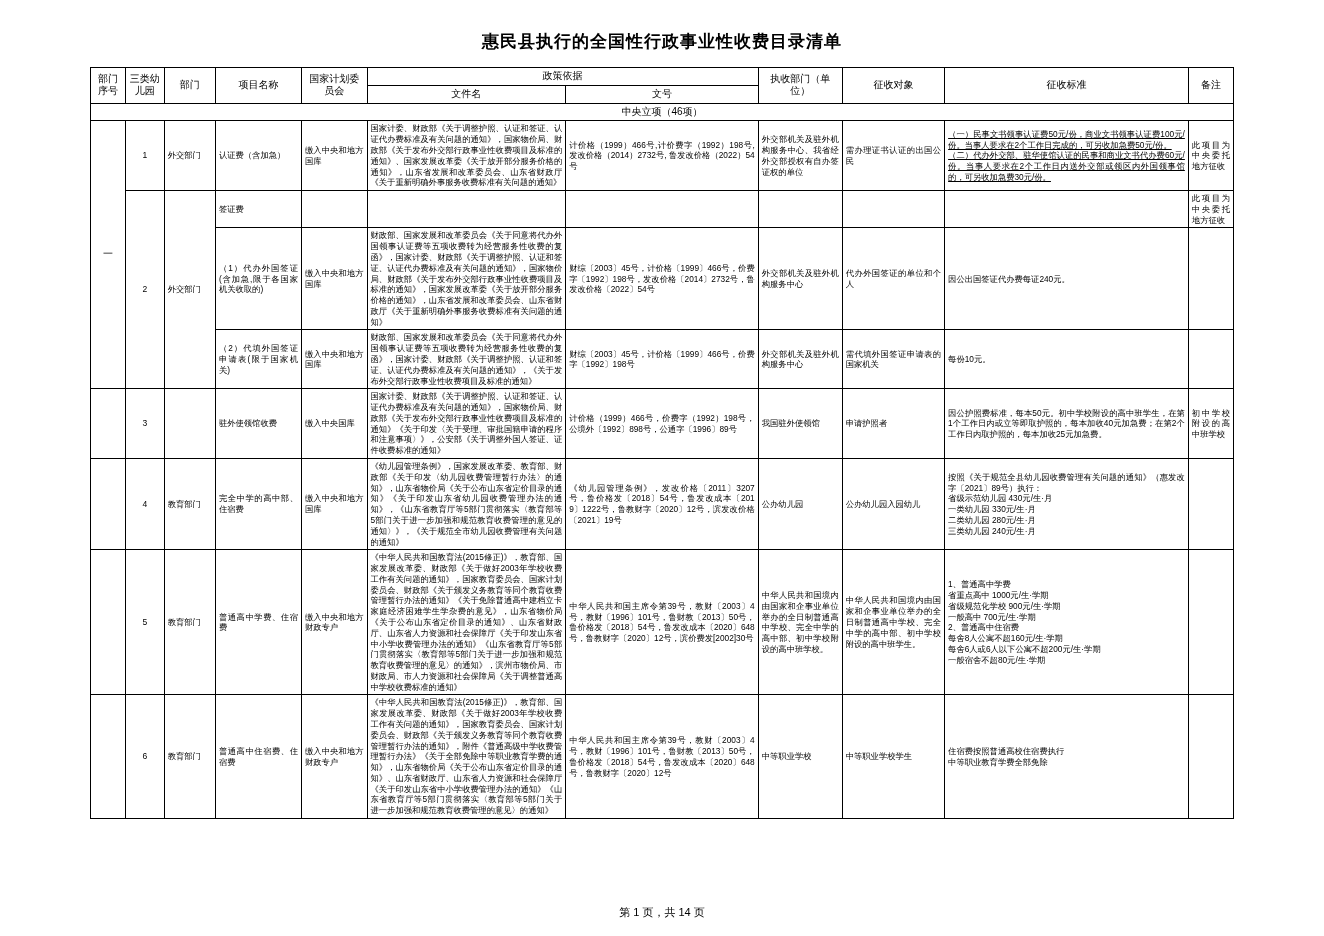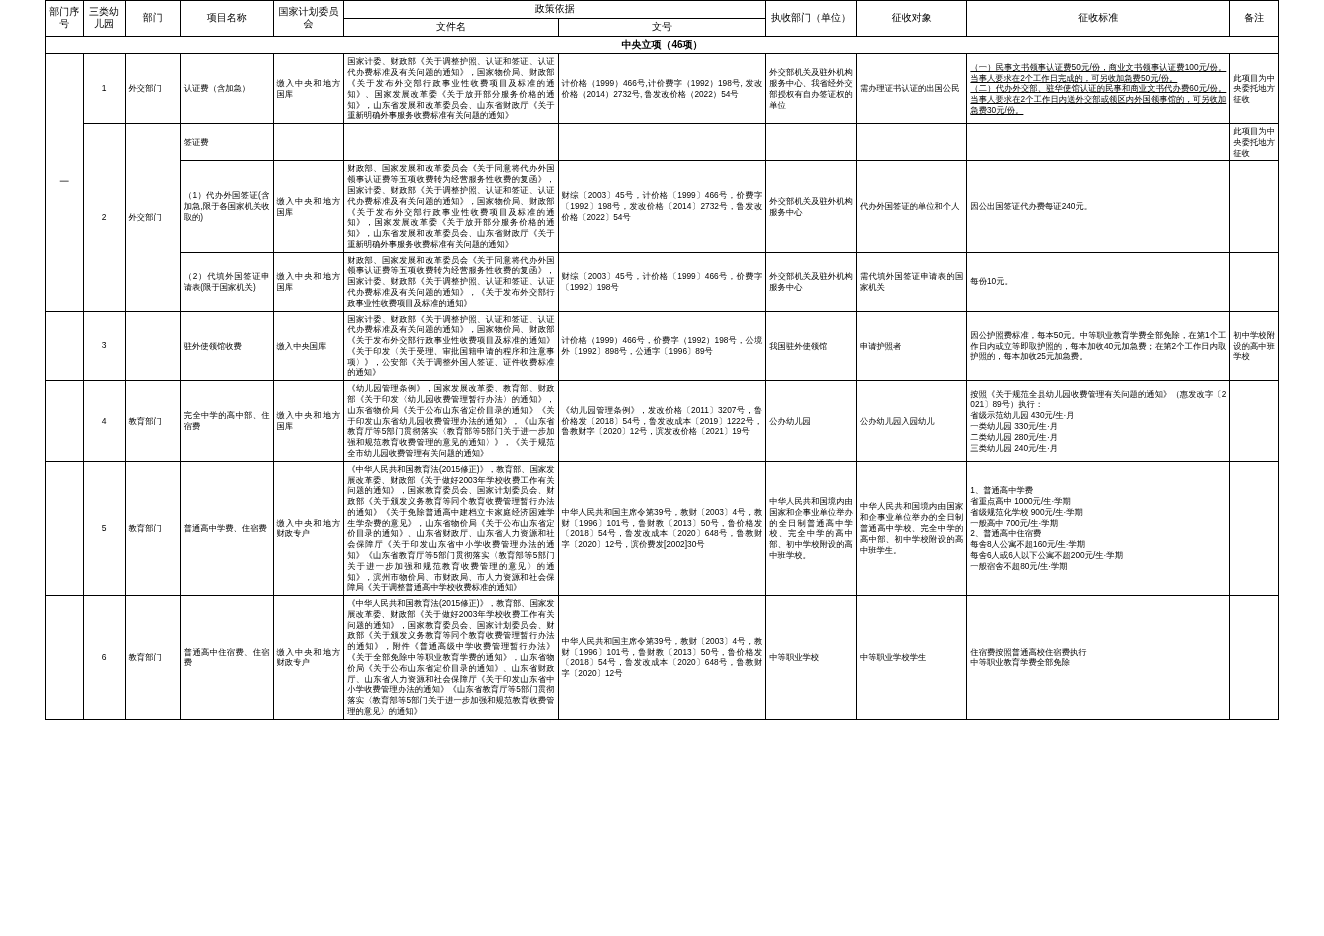--- a/index.html
+++ b/index.html
@@ -25,21 +25,21 @@
     text-align: center;
     font-size: 17px;
     font-weight: bold;
     letter-spacing: 1px;
     margin: 0;
     padding: 30px 0 14px 0;
   }
   table.main {
     border-collapse: collapse;
     table-layout: fixed;
-    width: 1234px;
+    width: 1144px;
     margin: 0 auto;
     font-size: 8.5px;
     line-height: 1.28;
   }
   table.main td, table.main th {
     border: 1px solid #000;
     padding: 2px 3px;
     vertical-align: middle;
     word-break: break-all;
     overflow: hidden;
@@ -49,21 +49,21 @@
     font-weight: normal;
     font-size: 10px;
   }
   .hdr-main th {
     font-size: 10px;
   }
   .c-center { text-align: center; }
   .section-row td {
     text-align: center;
     font-size: 10px;
-    font-weight: bold;
+    font-weight: normal;
     padding: 4px 0;
   }
   .vert {
     text-align: center;
     font-size: 10px;
   }
   .cell-body {
     font-size: 8.3px;
     line-height: 1.3;
     text-align: justify;
@@ -86,20 +86,21 @@
   col.c7 { width: 82px; }
   col.c8 { width: 100px; }
   col.c9 { width: 238px; }
   col.c10 { width: 44px; }
 </style>
 </head>
 <body>
 
 <div class="page">
 
+  <h1 class="doc-title">惠民县执行的全国性行政事业性收费目录清单</h1>
 
   <table class="main">
     <colgroup>
       <col class="c0">
         <col class="c1">
         <col class="c2">
         <col class="c3">
         <col class="c4">
       <col class="c5">
         <col class="c6">
@@ -184,21 +185,21 @@
       <tr>
         <td class="c-center"></td>
         <td class="c-center">3</td>
         <td class="c-center cell-body"></td>
         <td class="c-center cell-body">驻外使领馆收费</td>
         <td class="cell-body">缴入中央国库</td>
         <td class="cell-body">国家计委、财政部《关于调整护照、认证和签证、认证代办费标准及有关问题的通知》，国家物价局、财政部《关于发布外交部行政事业性收费项目及标准的通知》《关于印发〈关于受理、审批国籍申请的程序和注意事项〉》，公安部《关于调整外国人签证、证件收费标准的通知》</td>
         <td class="cell-body">计价格（1999）466号，价费字（1992）198号，公境外〔1992〕898号，公通字〔1996〕89号</td>
         <td class="cell-body">我国驻外使领馆</td>
         <td class="cell-body">申请护照者</td>
-        <td class="cell-body">因公护照费标准，每本50元。中等职业教育学费全部免除，在第1个工作日内或立等即取护照的，每本加收40元加急费；在第2个工作日内取护照的，每本加收25元加急费。</td>
+        <td class="cell-body">因公护照费标准，每本50元。初中学校附设的高中班学生，在第1个工作日内或立等即取护照的，每本加收40元加急费；在第2个工作日内取护照的，每本加收25元加急费。</td>
         <td class="cell-body">初中学校附设的高中班学校</td>
       </tr>
 
       <tr>
         <td class="c-center"></td>
         <td class="c-center">4</td>
         <td class="c-center cell-body">教育部门</td>
         <td class="c-center cell-body">完全中学的高中部、住宿费</td>
         <td class="cell-body">缴入中央和地方国库</td>
         <td class="cell-body">《幼儿园管理条例》，国家发展改革委、教育部、财政部《关于印发〈幼儿园收费管理暂行办法〉的通知》，山东省物价局《关于公布山东省定价目录的通知》《关于印发山东省幼儿园收费管理办法的通知》，《山东省教育厅等5部门贯彻落实〈教育部等5部门关于进一步加强和规范教育收费管理的意见的通知〉》，《关于规范全市幼儿园收费管理有关问题的通知》</td>
@@ -244,13 +245,14 @@
         <td class="cell-body">中华人民共和国主席令第39号，教财〔2003〕4号，教财〔1996〕101号，鲁财教〔2013〕50号，鲁价格发〔2018〕54号，鲁发改成本〔2020〕648号，鲁教财字〔2020〕12号</td>
         <td class="cell-body">中等职业学校</td>
         <td class="cell-body">中等职业学校学生</td>
         <td class="cell-body" style="white-space:pre-line;">住宿费按照普通高校住宿费执行
 中等职业教育学费全部免除</td>
         <td class="cell-body"></td>
       </tr>
     </tbody>
   </table>
 
+  <div class="footer">第 1 页，共 14 页</div>
 </div>
 
 </body></html>

